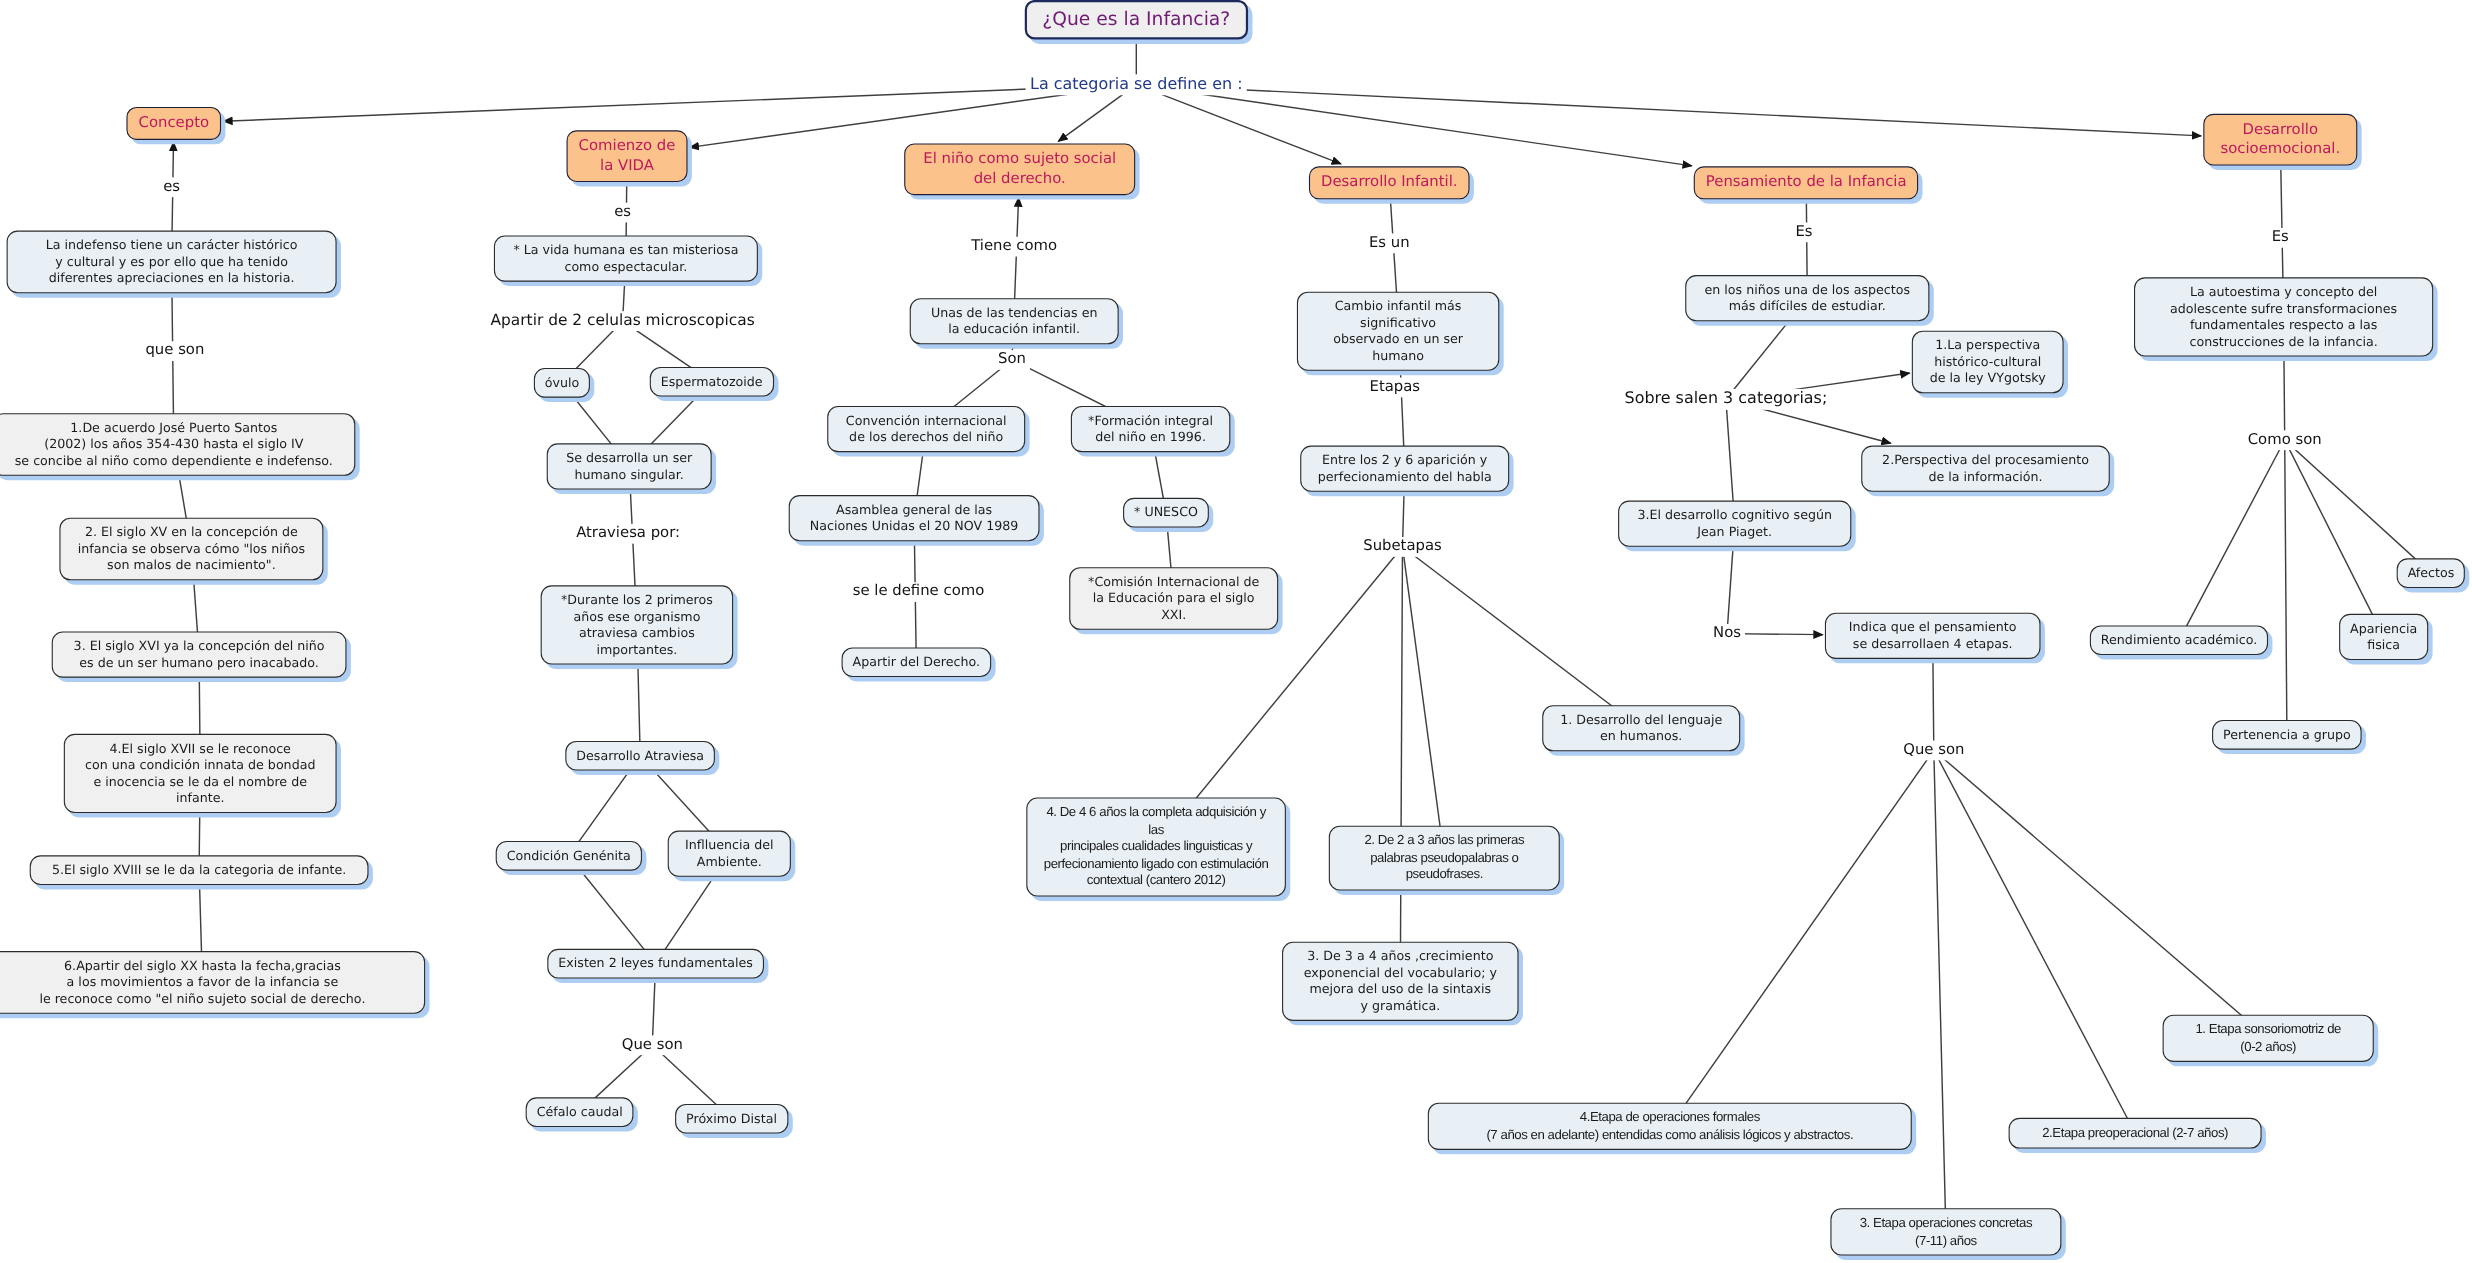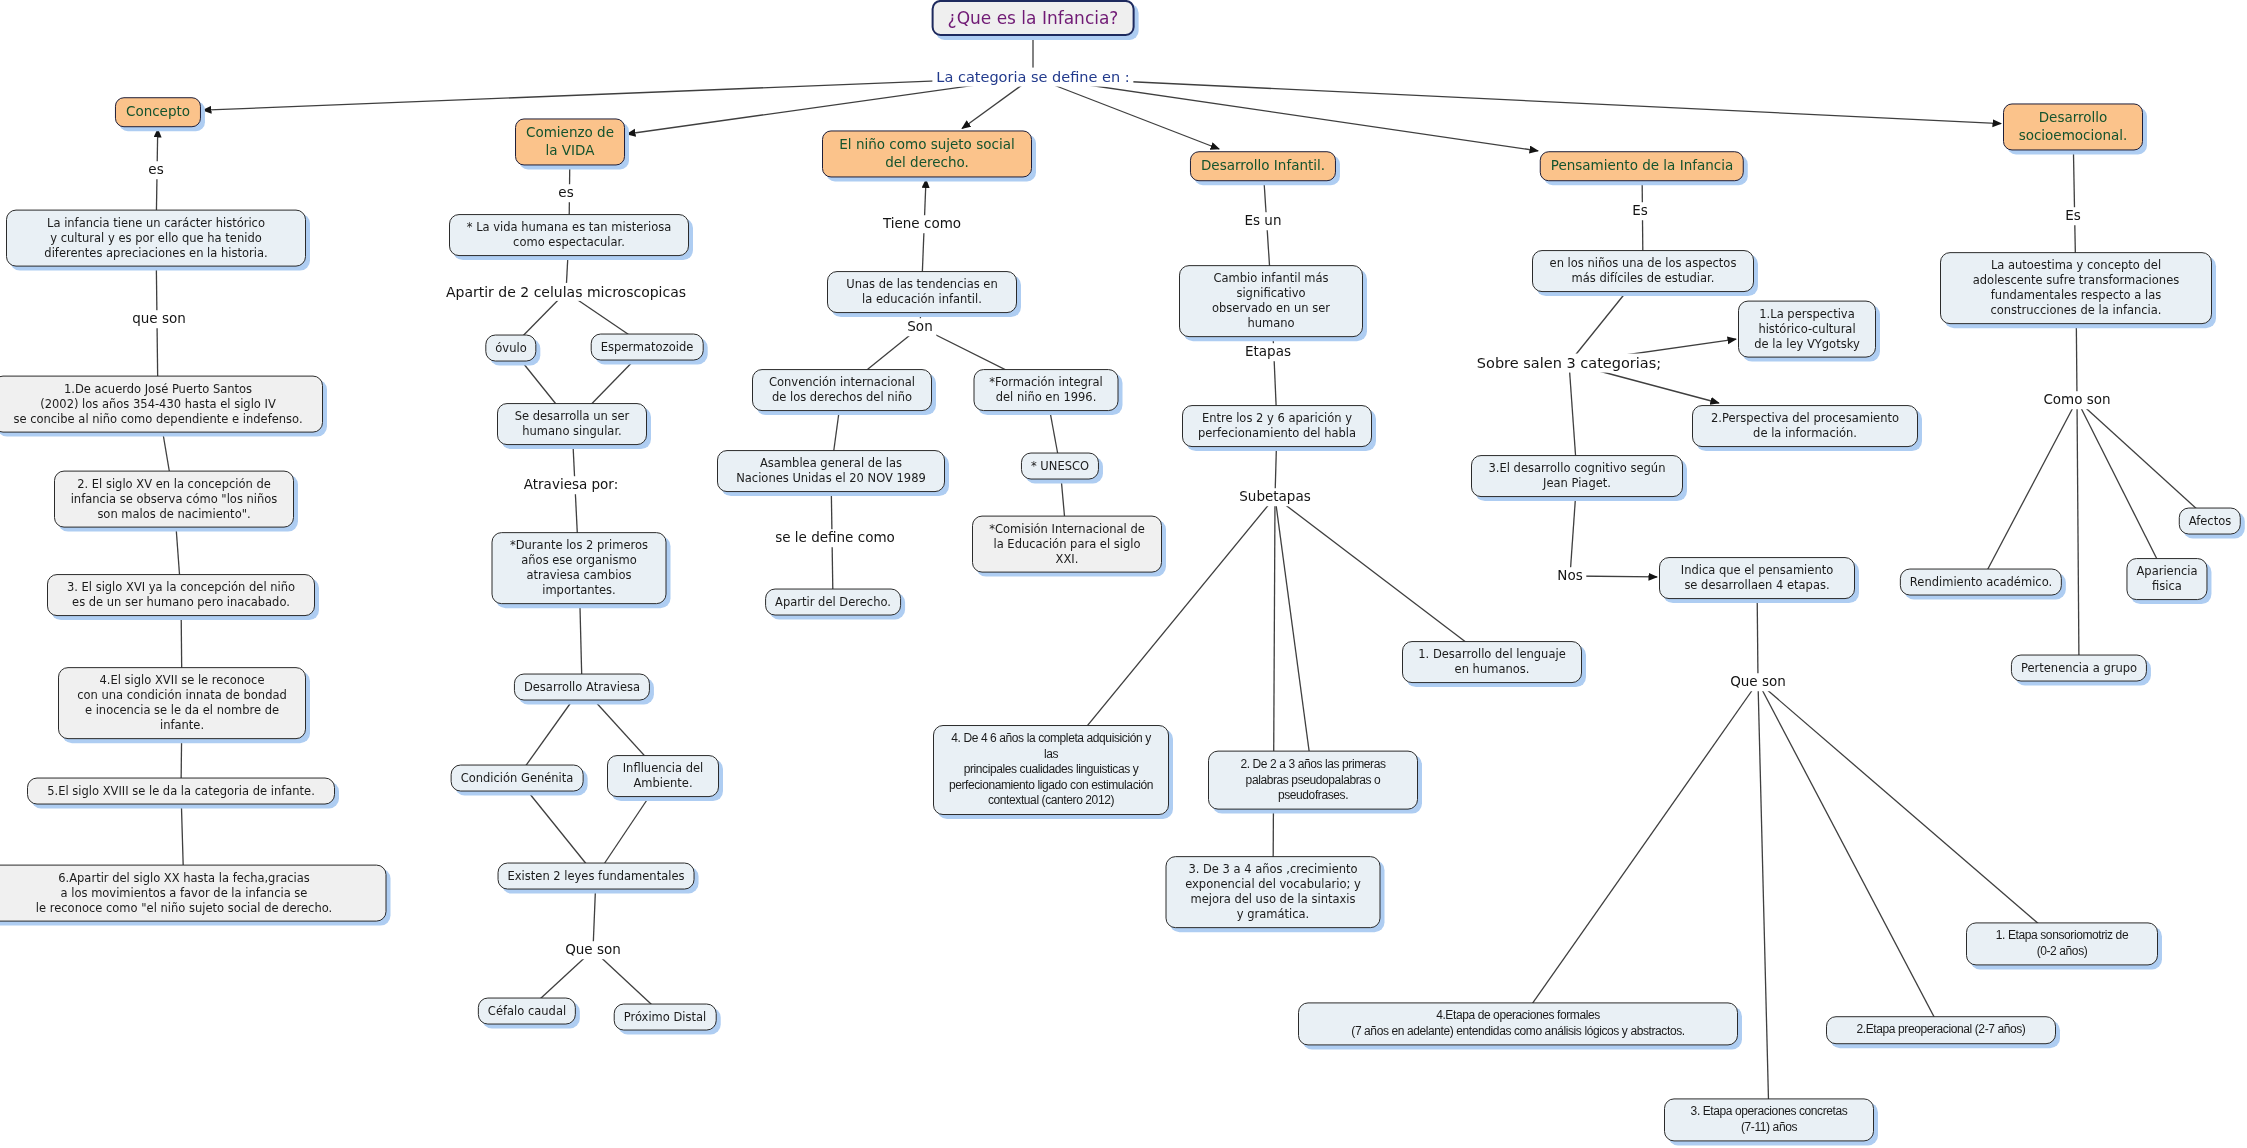--- a/index.html
+++ b/index.html
@@ -6,21 +6,21 @@
   #canvas{position:relative;width:2247px;height:1148px;background:#ffffff;overflow:hidden;
           font-family:"DejaVu Sans","Liberation Sans",sans-serif;}
   #edges{position:absolute;left:0;top:0;width:2247px;height:1148px;}
   .node{position:absolute;transform:translate(-50%,-50%);box-sizing:border-box;
         text-align:center;white-space:pre-line;line-height:1.3;color:#1b1b1b;}
   .box{background:#e9f0f5;border:1px solid #2b2b2b;border-radius:10px;
        padding:5px 9px;font-size:11.5px;box-shadow:4px 4px 0 #aecdf2;}
   .boxg{background:#f0f0f0;border:1px solid #2b2b2b;border-radius:10px;
         padding:5px 9px;font-size:11.5px;box-shadow:4px 4px 0 #aecdf2;}
   .topic{background:#fbc38b;border:1.5px solid #1e1e38;border-radius:9px;
-         padding:5px 10px;font-size:13.5px;color:#14532d;box-shadow:4px 4px 0 #aecdf2;}
+         padding:5px 10px;font-size:13.5px;color:#be185d;box-shadow:4px 4px 0 #aecdf2;}
   .title{background:#efefef;border:2px solid #1e2a5e;border-radius:9px;
          padding:5px 14px;font-size:17px;color:#701a75;box-shadow:4px 4px 0 #aecdf2;}
   .subtitle{font-size:14.5px;color:#223a8c;background:#ffffff;padding:0 4px;}
   .label{font-size:13.5px;color:#141414;background:#ffffff;padding:0 4px;white-space:nowrap;}
   .narrow{font-family:"Liberation Sans",sans-serif;letter-spacing:-0.4px;font-size:12px;}
 </style>
 </head>
 <body>
 
 <div id="canvas">
@@ -92,21 +92,21 @@
         <line x1="2077" y1="400" x2="2210" y2="521"></line>
         <line x1="2077" y1="400" x2="2167" y2="579"></line>
         <line x1="2077" y1="400" x2="1981" y2="582"></line>
         <line x1="2077" y1="400" x2="2079" y2="668"></line>
       </g>
   </svg>
 <div class="node title" style="left: 1033px; top: 18px;">¿Que es la Infancia?</div>
     <div class="node subtitle" style="left: 1033px; top: 77px;">La categoria se define en :</div>
     <div class="node topic" style="left: 158px; top: 112px;">Concepto</div>
     <div class="node label" style="left: 156px; top: 170px;">es</div>
-    <div class="node box" style="left: 156px; top: 238px; width: 300px;">La infancia tiene un carácter histórico
+    <div class="node box" style="left: 156px; top: 238px; width: 300px;">La indefenso tiene un carácter histórico
 y cultural y es por ello que ha tenido
 diferentes apreciaciones en la historia.</div>
     <div class="node label" style="left: 159px; top: 319px;">que son</div>
     <div class="node boxg" style="left: 158px; top: 404px; width: 330px;">1.De acuerdo José Puerto Santos
 (2002) los años 354-430 hasta el siglo IV
 se concibe al niño como dependiente e indefenso.</div>
     <div class="node boxg" style="left: 174px; top: 499px; width: 240px;">2. El siglo XV en la concepción de
 infancia se observa cómo "los niños
 son malos de nacimiento".</div>
     <div class="node boxg" style="left: 181px; top: 595px; width: 268px;">3. El siglo XVI ya la concepción del niño

